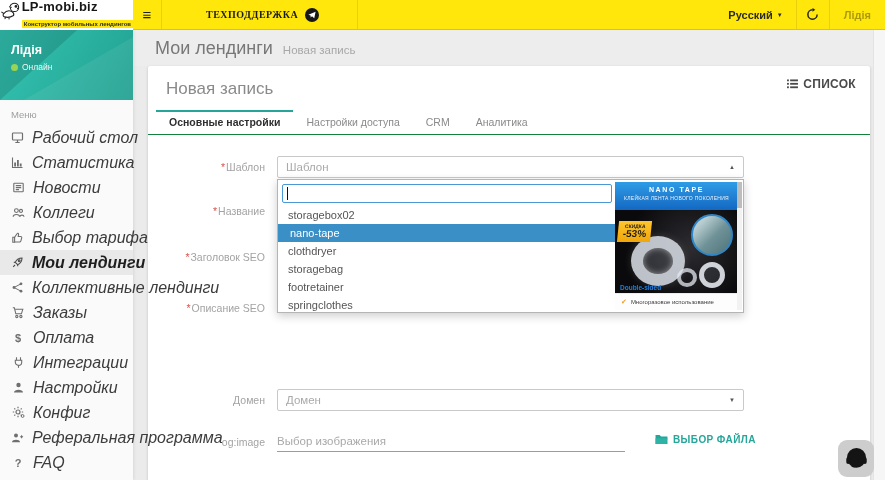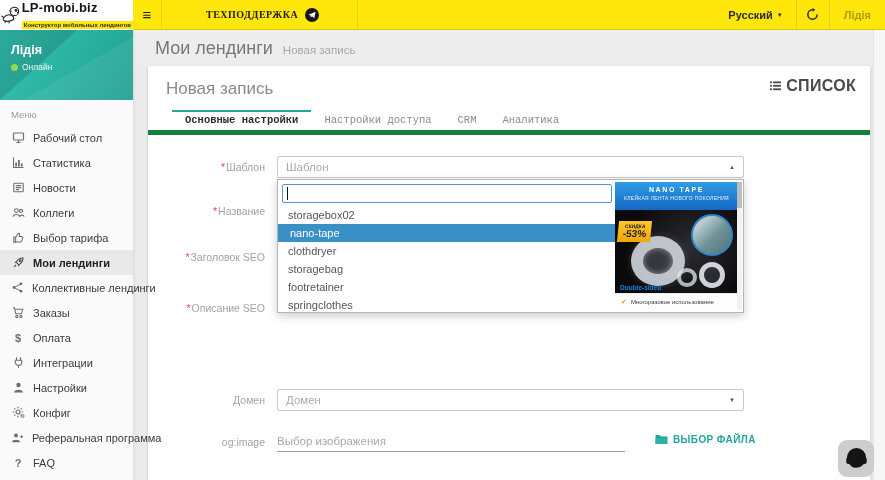--- a/index.html
+++ b/index.html
@@ -1,21 +1,21 @@
 <!DOCTYPE html>
 <html><head>
 <meta charset="utf-8">
 <style>
   * { margin:0; padding:0; box-sizing:border-box; }
   html,body { width:885px; height:480px; overflow:hidden; }
   body { position:relative; background:#ebebeb; font-family:"Liberation Sans",sans-serif; }
 
   
   .topbar { position:absolute; top:0; left:0; width:885px; height:30px; display:flex; z-index:40; }
-  .logo-box { width:133px; height:30px; background:#fff; display:flex; align-items:center; gap:0; }
+  .logo-box { width:133px; height:30px; background:#fff; display:flex; gap:0; }
   .logo-text { line-height:1; }
   .logo-title { font-size:13px; font-weight:bold; color:#161616; letter-spacing:.2px; }
   .logo-sub { display:inline-block; font-size:6px; font-weight:bold; color:#2d2d2d; background:#ffe60b; padding:1px 2px; margin-top:1px; white-space:nowrap; }
   .topbar-yellow { flex:1; background:#ffe60b; display:flex; align-items:center; border-bottom:1px solid #ddc703; }
   .hamburger { width:28px; text-align:center; font-size:15px; font-weight:bold; color:#222; cursor:pointer; }
   .tb-divider { width:1px; height:29px; background:rgba(0,0,0,.09); }
   .support-btn { display:flex; align-items:center; gap:7px; padding:0 38px 0 44px; height:100%; font-size:10px; font-weight:bold; color:#1c1c1c; letter-spacing:.5px; cursor:pointer;font-family:Liberation Serif, serif; }
   .telegram-circle { width:14px; height:14px; border-radius:50%; background:#171717; display:flex; align-items:center; justify-content:center; }
   .spacer { flex:1; }
   .lang-btn { display:flex; align-items:center; gap:4px; padding:0 13px; height:100%; font-size:11px; font-weight:bold; color:#2b2b2b; cursor:pointer; }
@@ -28,37 +28,37 @@
   .sb-header { height:70px; position:relative; background:linear-gradient(120deg,#35c4b2,#21a090); overflow:hidden; padding:13px 0 0 11px; }
   .sb-header::before { content:""; position:absolute; inset:0; background:rgba(0,40,35,.16); clip-path:polygon(0 0,58% 0,0 100%); }
   .sb-header::after { content:""; position:absolute; inset:0; background:rgba(255,255,255,.07); clip-path:polygon(100% 10%,100% 100%,18% 100%); }
   .sb-name { position:relative; z-index:1; color:#fff; font-size:12.5px; font-weight:bold; }
   .sb-status { position:relative; z-index:1; margin-top:5px; display:flex; align-items:center; gap:4px; }
   .sb-dot { width:7px; height:7px; border-radius:50%; background:#9ad453; }
   .sb-status-label { color:#eef8f4; font-size:8.5px; }
   .menu-label { color:#9e9e9e; font-size:9.5px; padding:9px 0 5px 11px; }
   .menu-item { height:25px; display:flex; align-items:center; gap:8px; padding-left:11px; cursor:pointer; }
   .mi-icon { width:14px; display:flex; justify-content:center; align-items:center; color:#6f6f6f; font-size:11px; font-weight:bold; }
-  .mi-label { font-size:11px; color:#3c3c3c; white-space:nowrap; }
+  .mi-label { font-size:16px; color:#3c3c3c; white-space:nowrap;font-style:italic; }
   .menu-item.active { background:#e9e9e9; }
   .menu-item.active .mi-label { font-weight:bold; color:#1f1f1f; }
 
   
   .breadcrumb { position:absolute; left:133px; top:30px; right:0; height:36px; background:#ededed; display:flex; align-items:center; padding-left:22px; gap:10px; }
   .bc-title { font-size:18px; color:#787878; }
   .bc-sub { font-size:11.5px; color:#a8a8a8; padding-top:4px; }
 
   .scroll-track { position:absolute; right:0; top:30px; width:12px; bottom:0; background:#f6f6f6; border-left:1px solid #e4e4e4; z-index:35; }
 
   
   .card { position:absolute; left:148px; top:66px; width:722px; height:424px; background:#fff; border-radius:2px; box-shadow:0 1px 3px rgba(0,0,0,.18); z-index:10; }
   .card-title { position:absolute; left:18px; top:13px; font-size:17px; color:#8a8a8a; }
-  .list-btn { position:absolute; right:14px; top:11px; display:flex; align-items:center; gap:5px; font-size:16px; font-weight:bold; color:#4a4a4a; letter-spacing:.3px; cursor:pointer; }
-
-  .tabs { position:absolute; left:0; top:44px; right:0; height:25px; border-bottom:5px solid #15803d; display:flex; padding-left:24px;font-family:Liberation Mono, monospace; }
+  .list-btn { position:absolute; right:14px; top:11px; display:flex; align-items:center; gap:5px; font-size:12px; font-weight:bold; color:#4a4a4a; letter-spacing:.3px; cursor:pointer; }
+
+  .tabs { position:absolute; left:0; top:44px; right:0; height:25px; border-bottom:1px solid #15803d; display:flex; padding-left:8px; }
   .tab { padding:0 13px; display:flex; align-items:center; font-size:10.5px; color:#8a8a8a; position:relative; cursor:pointer; }
   .tab.active { color:#2f2f2f; font-weight:bold; }
   .tab.active::before { content:""; position:absolute; top:0; left:0; right:0; height:2px; background:#26a69a; }
 
   .form-label { position:absolute; left:0; width:117px; text-align:right; font-size:10.5px; color:#a3a3a3; white-space:nowrap; }
   .req::before { content:"*"; color:#d9534f; margin-right:1px; }
 
   .select-box { position:absolute; left:129px; width:467px; height:22px; border:1px solid #c9c9c9; border-radius:2px; background:#fff; display:flex; align-items:center; justify-content:space-between; padding:0 8px; cursor:pointer; }
   .select-placeholder { font-size:11.5px; color:#a9a9a9; }
   .select-caret { font-size:6px; color:#555; }

